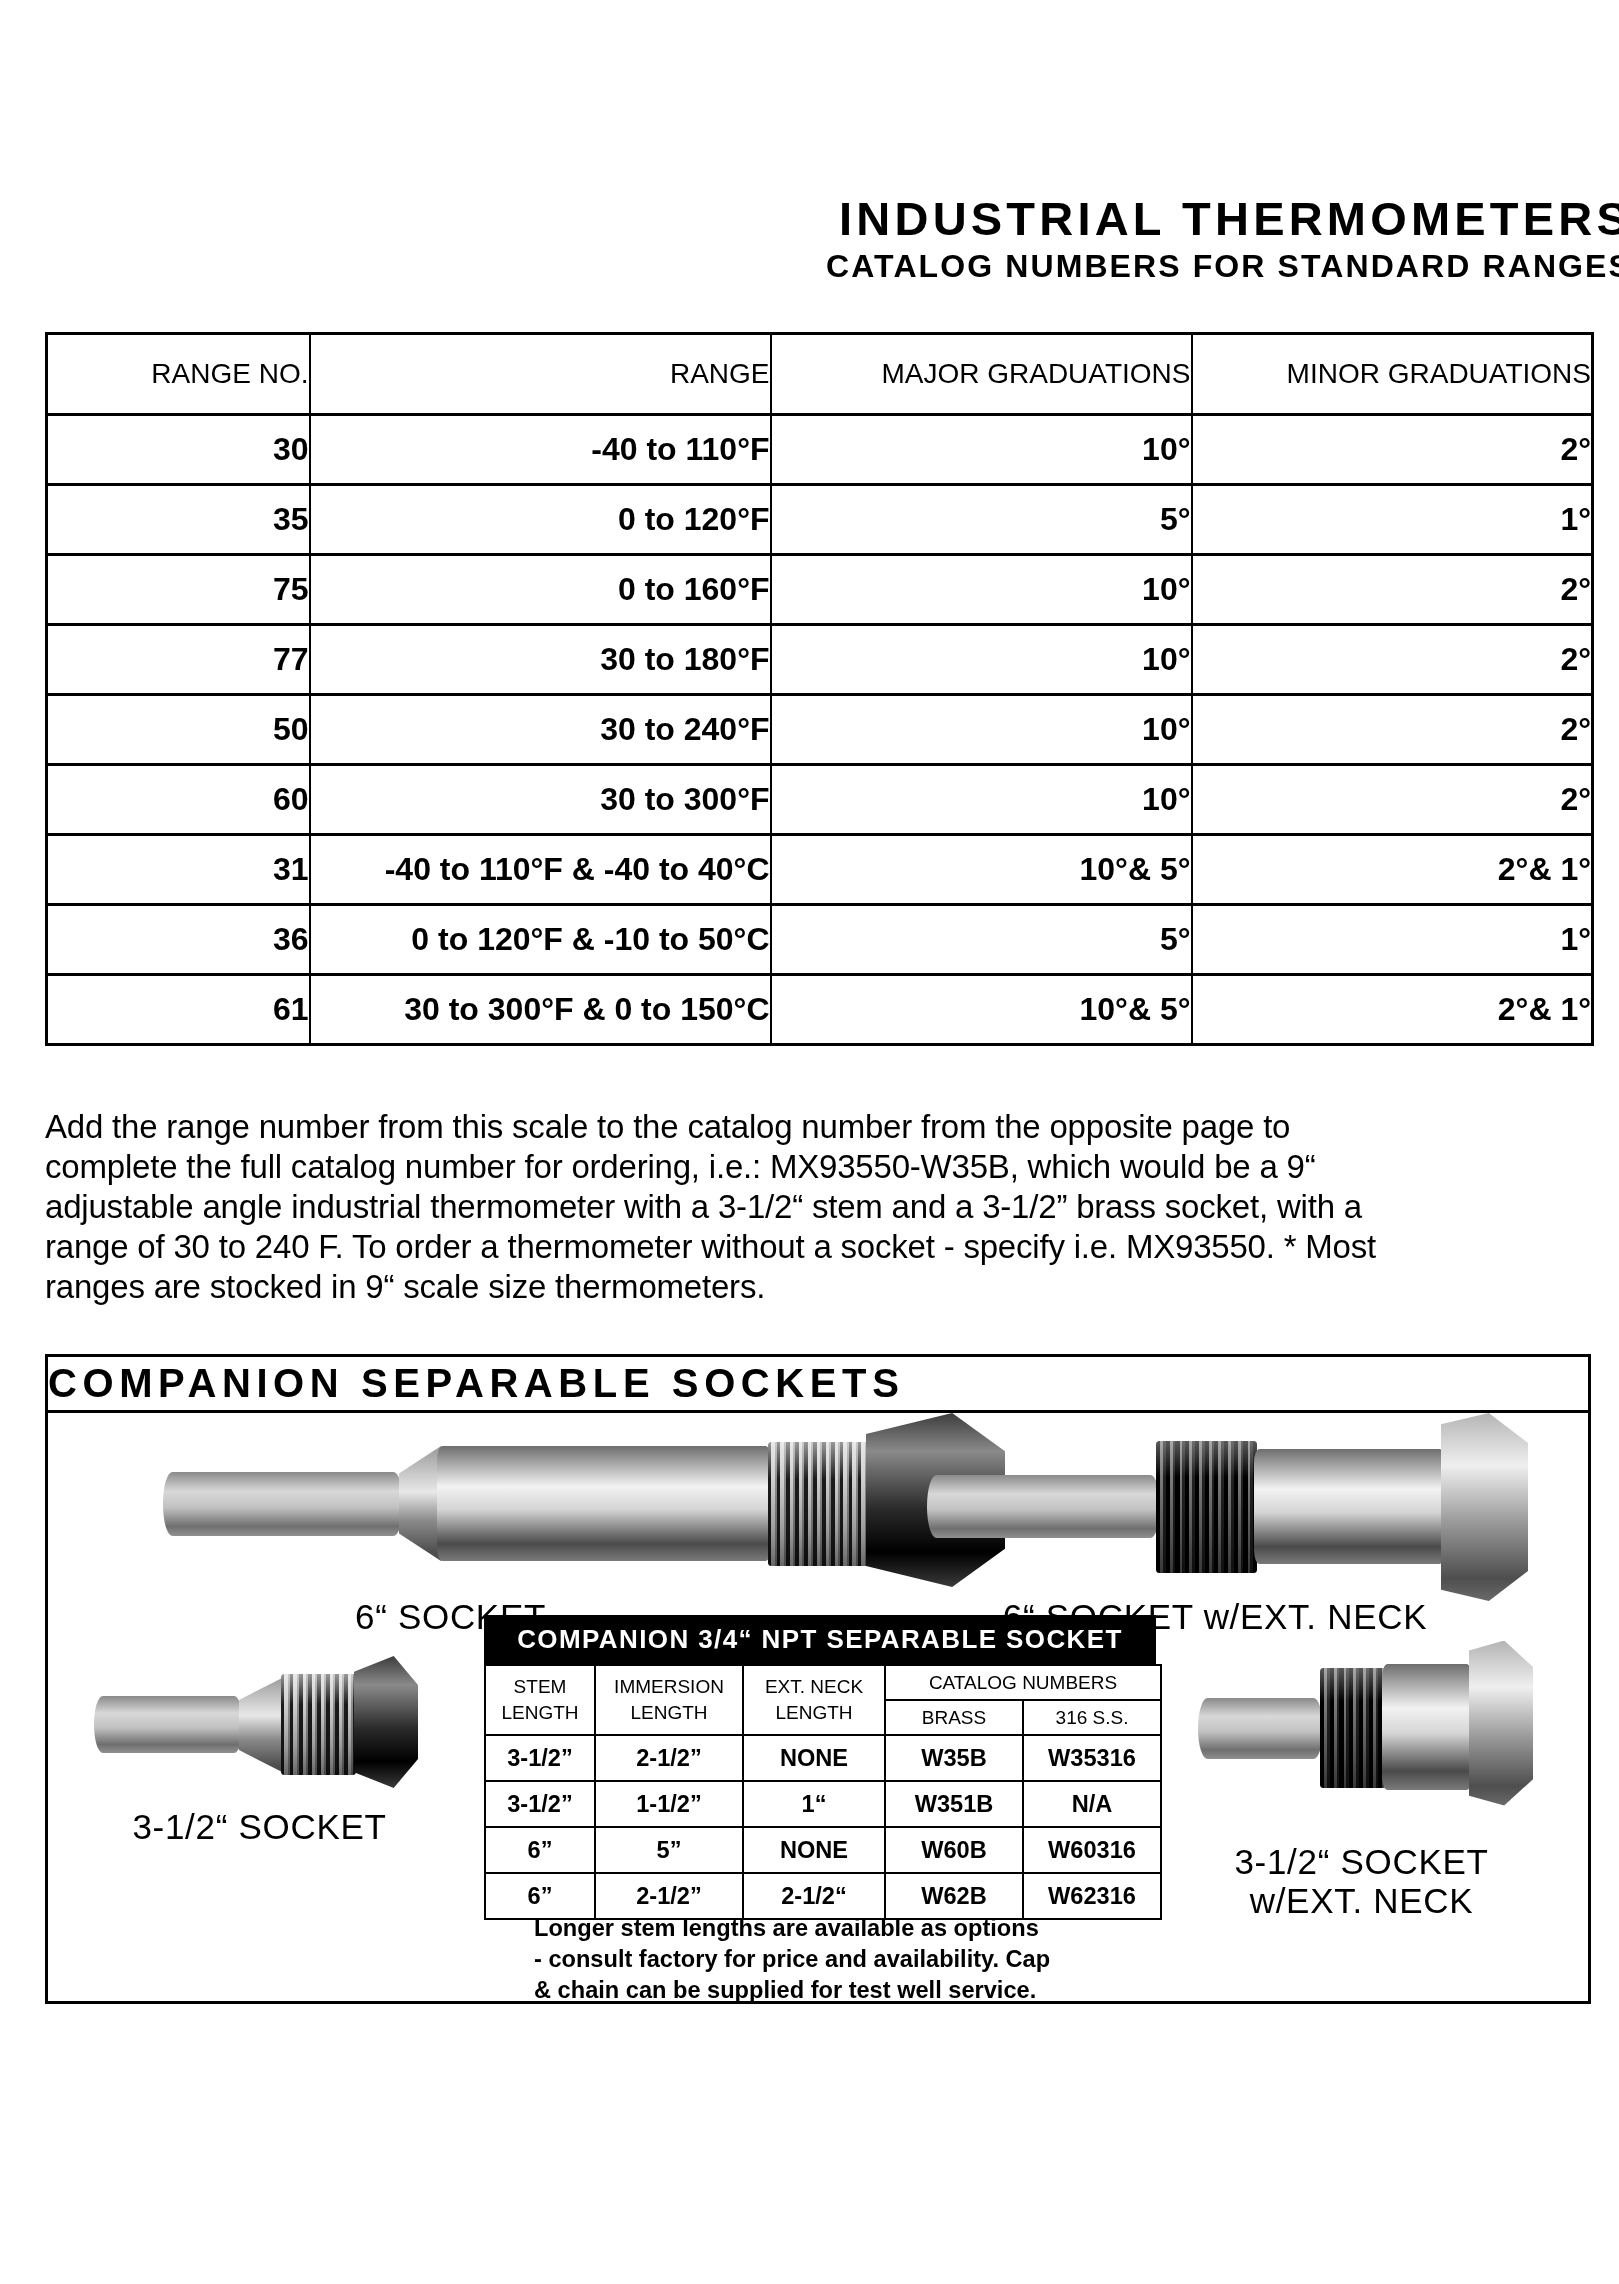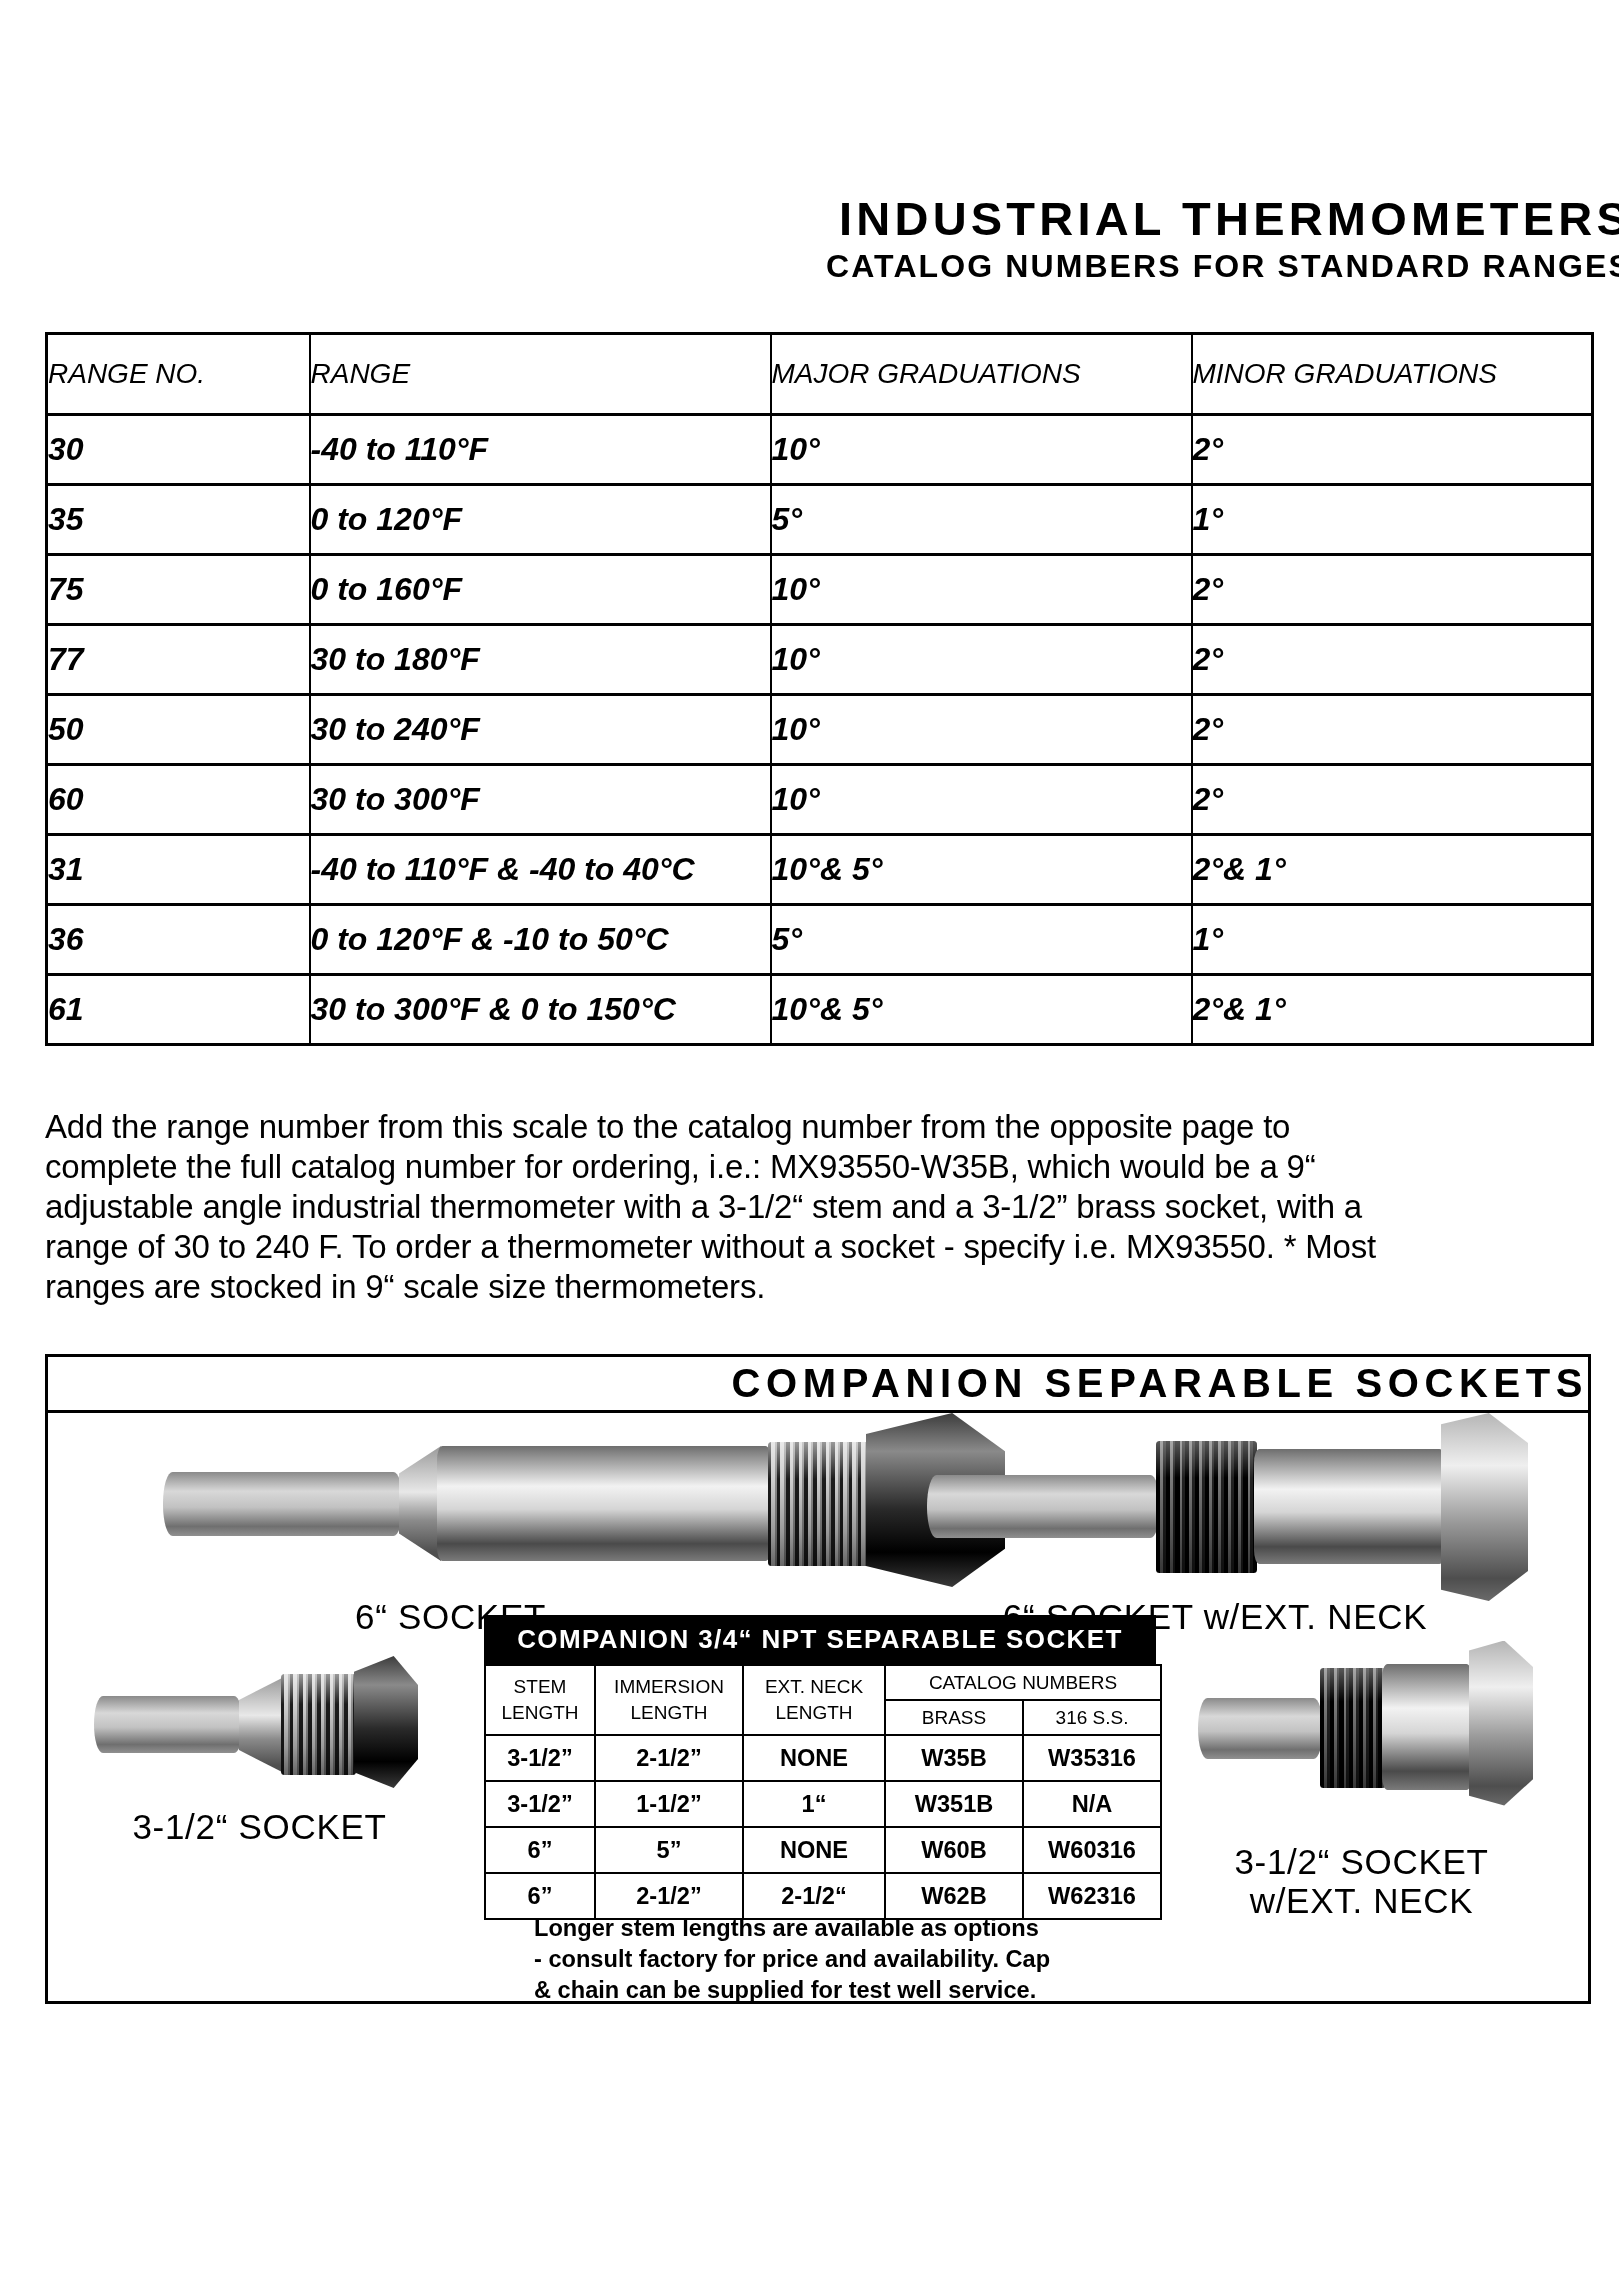--- a/index.html
+++ b/index.html
@@ -11,40 +11,40 @@
 
   
   .title-block{position:absolute;left:791px;top:193px;width:841px;text-align:right;}
   .page-title{font-size:47px;font-weight:bold;letter-spacing:4.2px;line-height:51px;}
   .page-subtitle{font-size:32px;font-weight:bold;letter-spacing:2.1px;margin-top:4.2px;}
 
   
   table.ranges{position:absolute;left:45px;top:332px;width:1546px;border-collapse:collapse;table-layout:fixed;}
   table.ranges th, table.ranges td{
     border:2.1px solid #000;border-top:3.5px solid #000;border-bottom:3.5px solid #000;
-    text-align:left;vertical-align:middle;padding:0;font-style:italic;
+    text-align:right;vertical-align:middle;padding:0;
   }
   table.ranges{border:3.5px solid #000;}
   table.ranges th{height:78px;font-size:28px;font-weight:normal;}
   table.ranges td{height:67px;font-size:32px;font-weight:bold;margin-top:12px;}
 
   
   .ordering-note{
     position:absolute;left:45px;top:1107px;width:1487px;
     font-size:33px;line-height:40px;letter-spacing:-0.2px;
   }
 
   
   .companion-box{
     position:absolute;left:45px;top:1354px;width:1546px;height:650px;
     border:3.5px solid #000;box-sizing:border-box;
   }
   .companion-title{
     height:53px;line-height:53px;border-bottom:3.5px solid #000;
-    text-align:right;font-size:40px;font-weight:bold;letter-spacing:5.6px;
+    text-align:left;font-size:40px;font-weight:bold;letter-spacing:5.6px;
   }
   .sock-label{position:absolute;text-align:center;font-size:35px;letter-spacing:0.7px;line-height:39px;}
 
   .npt-bar{
     position:absolute;left:436px;top:258px;width:672px;height:49px;background:#000;color:#fff;
     text-align:center;line-height:49px;font-size:26px;font-weight:bold;letter-spacing:1.4px;
   }
   table.npt{position:absolute;left:436px;top:307px;width:675px;border-collapse:collapse;table-layout:fixed;border:2.1px solid #000;}
   table.npt th, table.npt td{border:2.1px solid #000;text-align:center;vertical-align:middle;padding:0;}
   table.npt th{font-size:19px;font-weight:normal;line-height:26px;}

